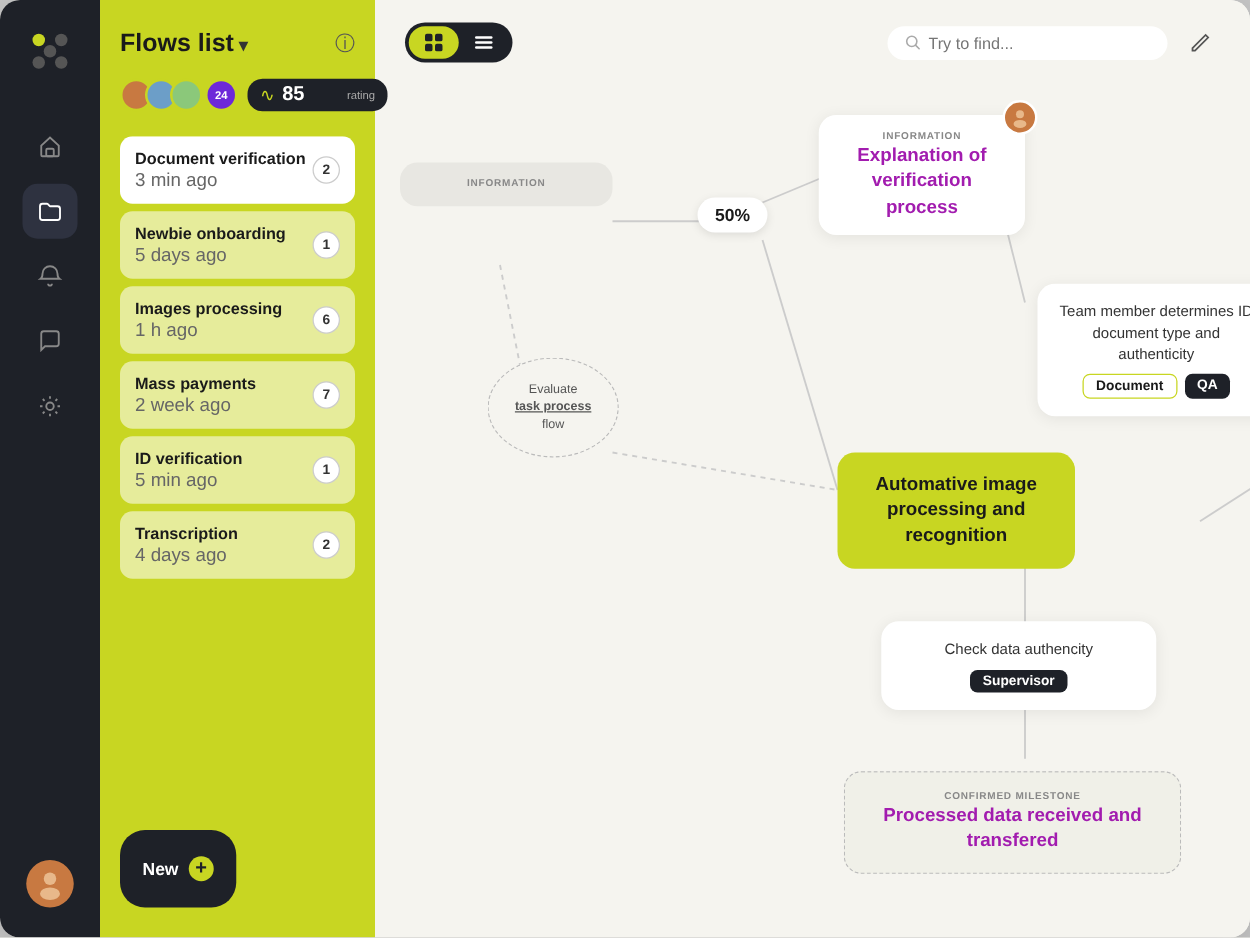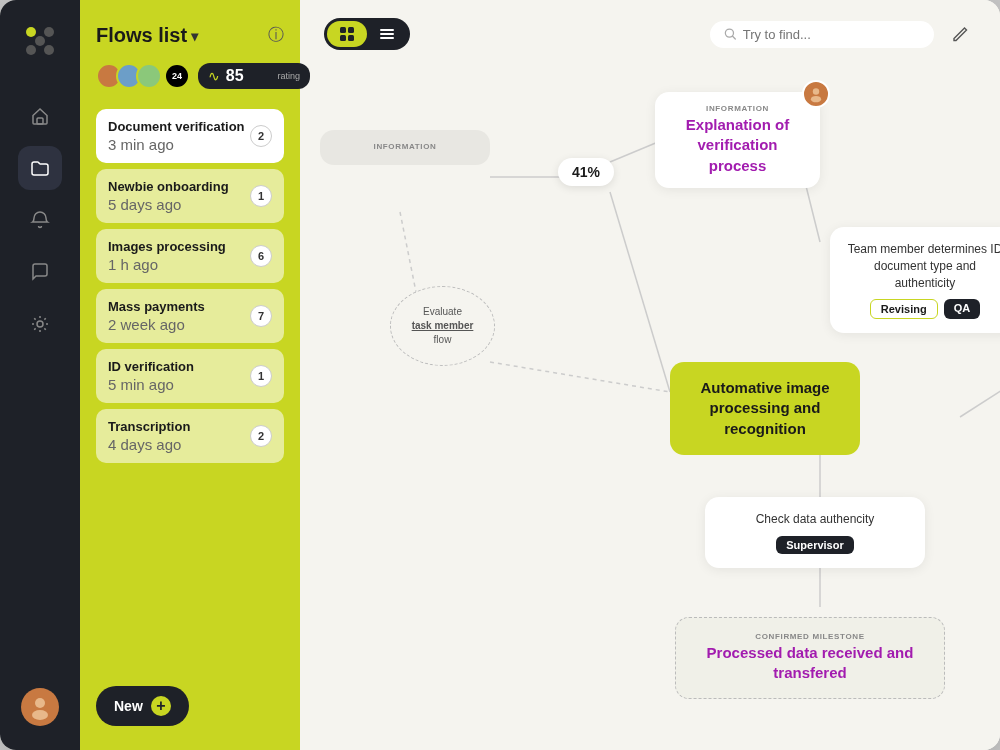--- a/index.html
+++ b/index.html
@@ -92,21 +92,21 @@
       border: 2px solid #c8d622;
       margin-left: -6px;
       background: #aaa;
       overflow: hidden;
       display: flex; align-items: center; justify-content: center;
       font-size: 10px; color: #fff; font-weight: 600;
     }
     .avatar-item:first-child { margin-left: 0; }
     .avatar-count {
       width: 22px; height: 22px; border-radius: 50%;
-      background: #000000; color: #fff;
+      background: #6d28d9; color: #fff;
       font-size: 9px; font-weight: 700;
       display: flex; align-items: center; justify-content: center;
       margin-left: 4px;
     }
     .rating-badge {
       display: flex; align-items: center; gap: 6px;
       background: #1e2128; border-radius: 12px;
       padding: 4px 10px;
       color: #fff;
     }
@@ -135,21 +135,21 @@
       background: #fff;
       border: 1.5px solid #ccc;
       display: flex; align-items: center; justify-content: center;
       font-size: 11px; font-weight: 600; color: #333;
     }
     .flows-new-btn {
       display: flex; align-items: center; gap: 8px;
       background: #1e2128;
       color: #fff;
       border-radius: 20px;
-      padding: 10px 18px;
+      padding: 21px 18px;
       font-size: 14px; font-weight: 600;
       cursor: pointer;
       margin-top: 16px;
       width: fit-content;
     }
     .flows-new-btn .plus {
       width: 20px; height: 20px;
       border-radius: 50%;
       background: #c8d622;
       color: #1e2128;
@@ -487,45 +487,45 @@
         <line x1="660" y1="355" x2="730" y2="310" stroke="#ccc" stroke-width="1.5"></line>
 
         <line x1="520" y1="500" x2="520" y2="545" stroke="#ccc" stroke-width="1.5"></line>
       </svg>
 
       <div class="flow-node node-gray" style="left:20px; top:68px; width:170px; padding:12px 16px; text-align:center;">
         <div class="node-label-top">INFORMATION</div>
       </div>
 
       <div class="percent-bubble" style="left:258px; top:96px;">
-        <span>41%</span>
+        <span>50%</span>
       </div>
 
       <div class="flow-node node-white" style="left:355px; top:30px; width:165px; padding:12px 16px; text-align:center;">
         <div class="node-label-top">INFORMATION</div>
         <div class="node-title">Explanation of verification process</div>
 
         <div class="node-avatar" style="top:-12px; right:-10px;">
           <svg viewBox="0 0 28 28" fill="none" width="18" height="18">
             <circle cx="14" cy="10" r="5" fill="#e8b88a"></circle>
             <ellipse cx="14" cy="22" rx="8" ry="5" fill="#e8b88a"></ellipse>
           </svg>
         </div>
       </div>
 
       <div class="flow-node node-white" style="left:530px; top:165px; width:190px; padding:14px 16px; text-align:center;">
         <div class="node-body">Team member determines ID document type and authenticity</div>
         <div class="node-tags">
-          <span class="tag tag-outline">Revising</span>
+          <span class="tag tag-outline">Document</span>
           <span class="tag tag-dark">QA</span>
         </div>
       </div>
 
       <div class="eval-node" style="left:90px; top:224px; width:105px; height:80px;">
-        <span>Evaluate<br><span class="eval-underline">task member</span><br>flow</span>
+        <span>Evaluate<br><span class="eval-underline">task process</span><br>flow</span>
       </div>
 
       <div class="flow-node node-green" style="left:370px; top:300px; width:190px; padding:16px; text-align:center;">
         <div class="node-title large green">Automative image processing and recognition</div>
       </div>
 
       <div class="flow-node node-white" style="left:405px; top:435px; width:220px; padding:14px 16px; text-align:center;">
         <div class="node-body">Check data authencity</div>
         <div class="node-tags">
           <span class="tag tag-dark">Supervisor</span>

